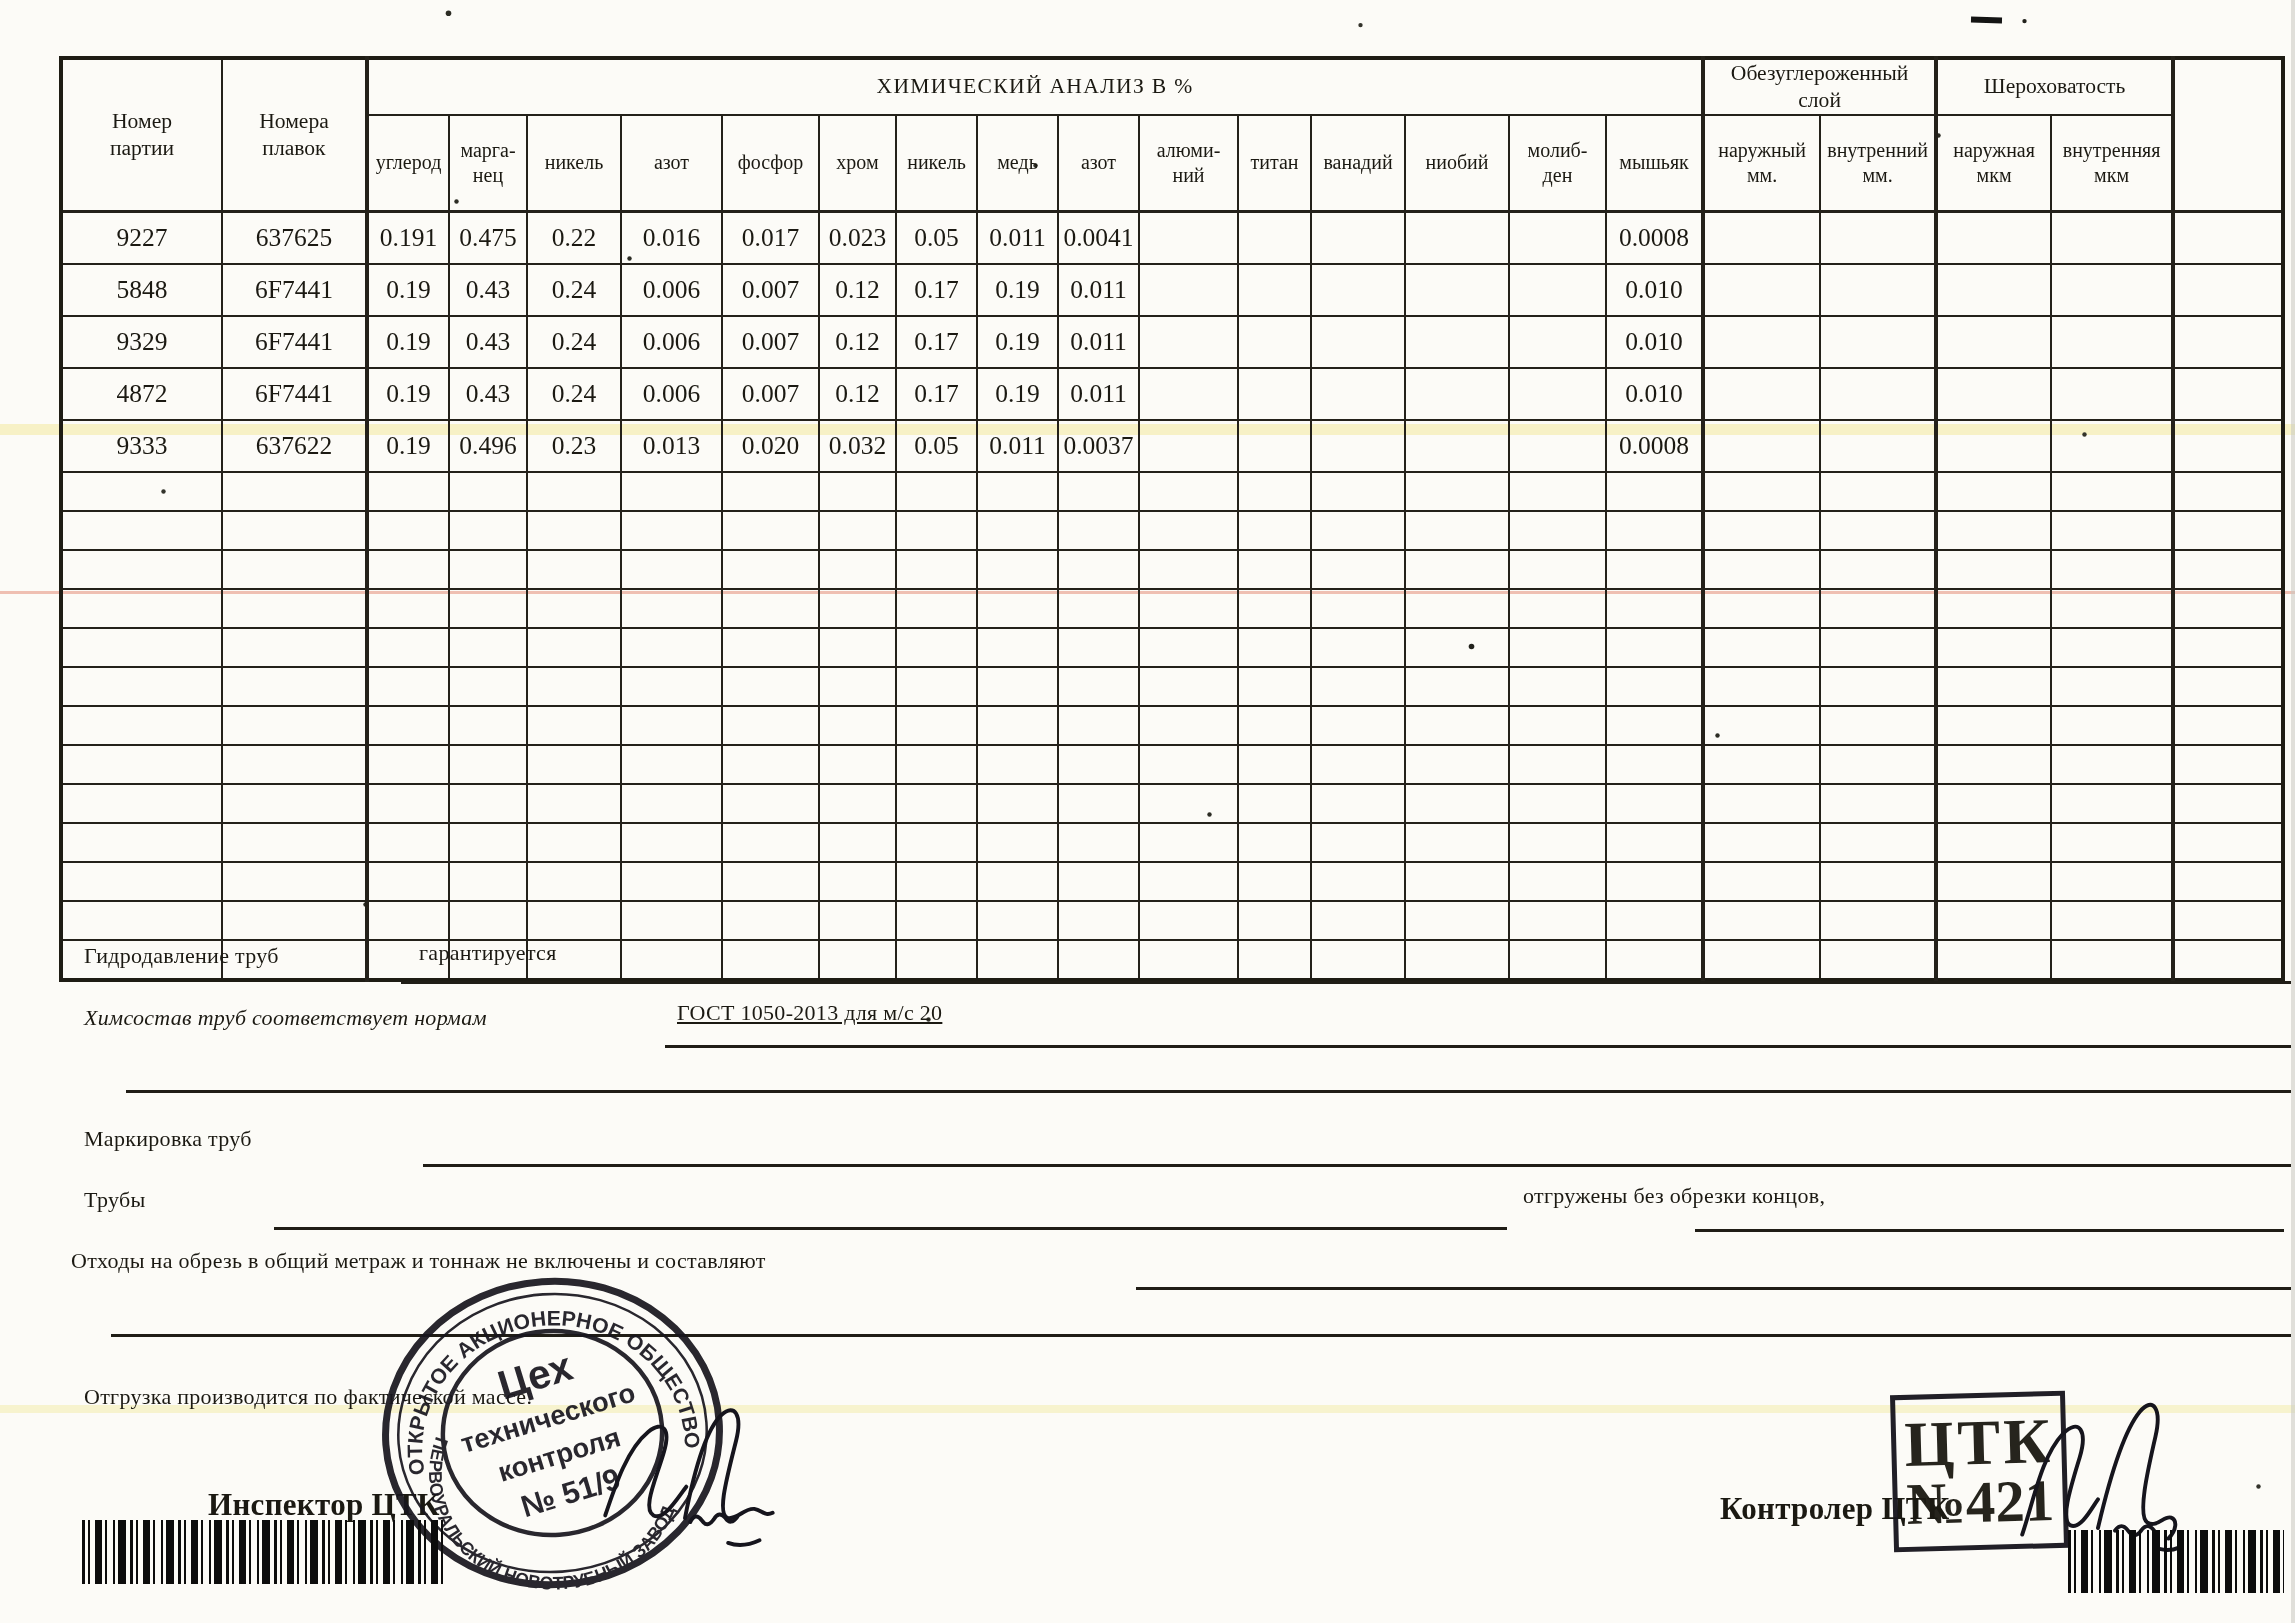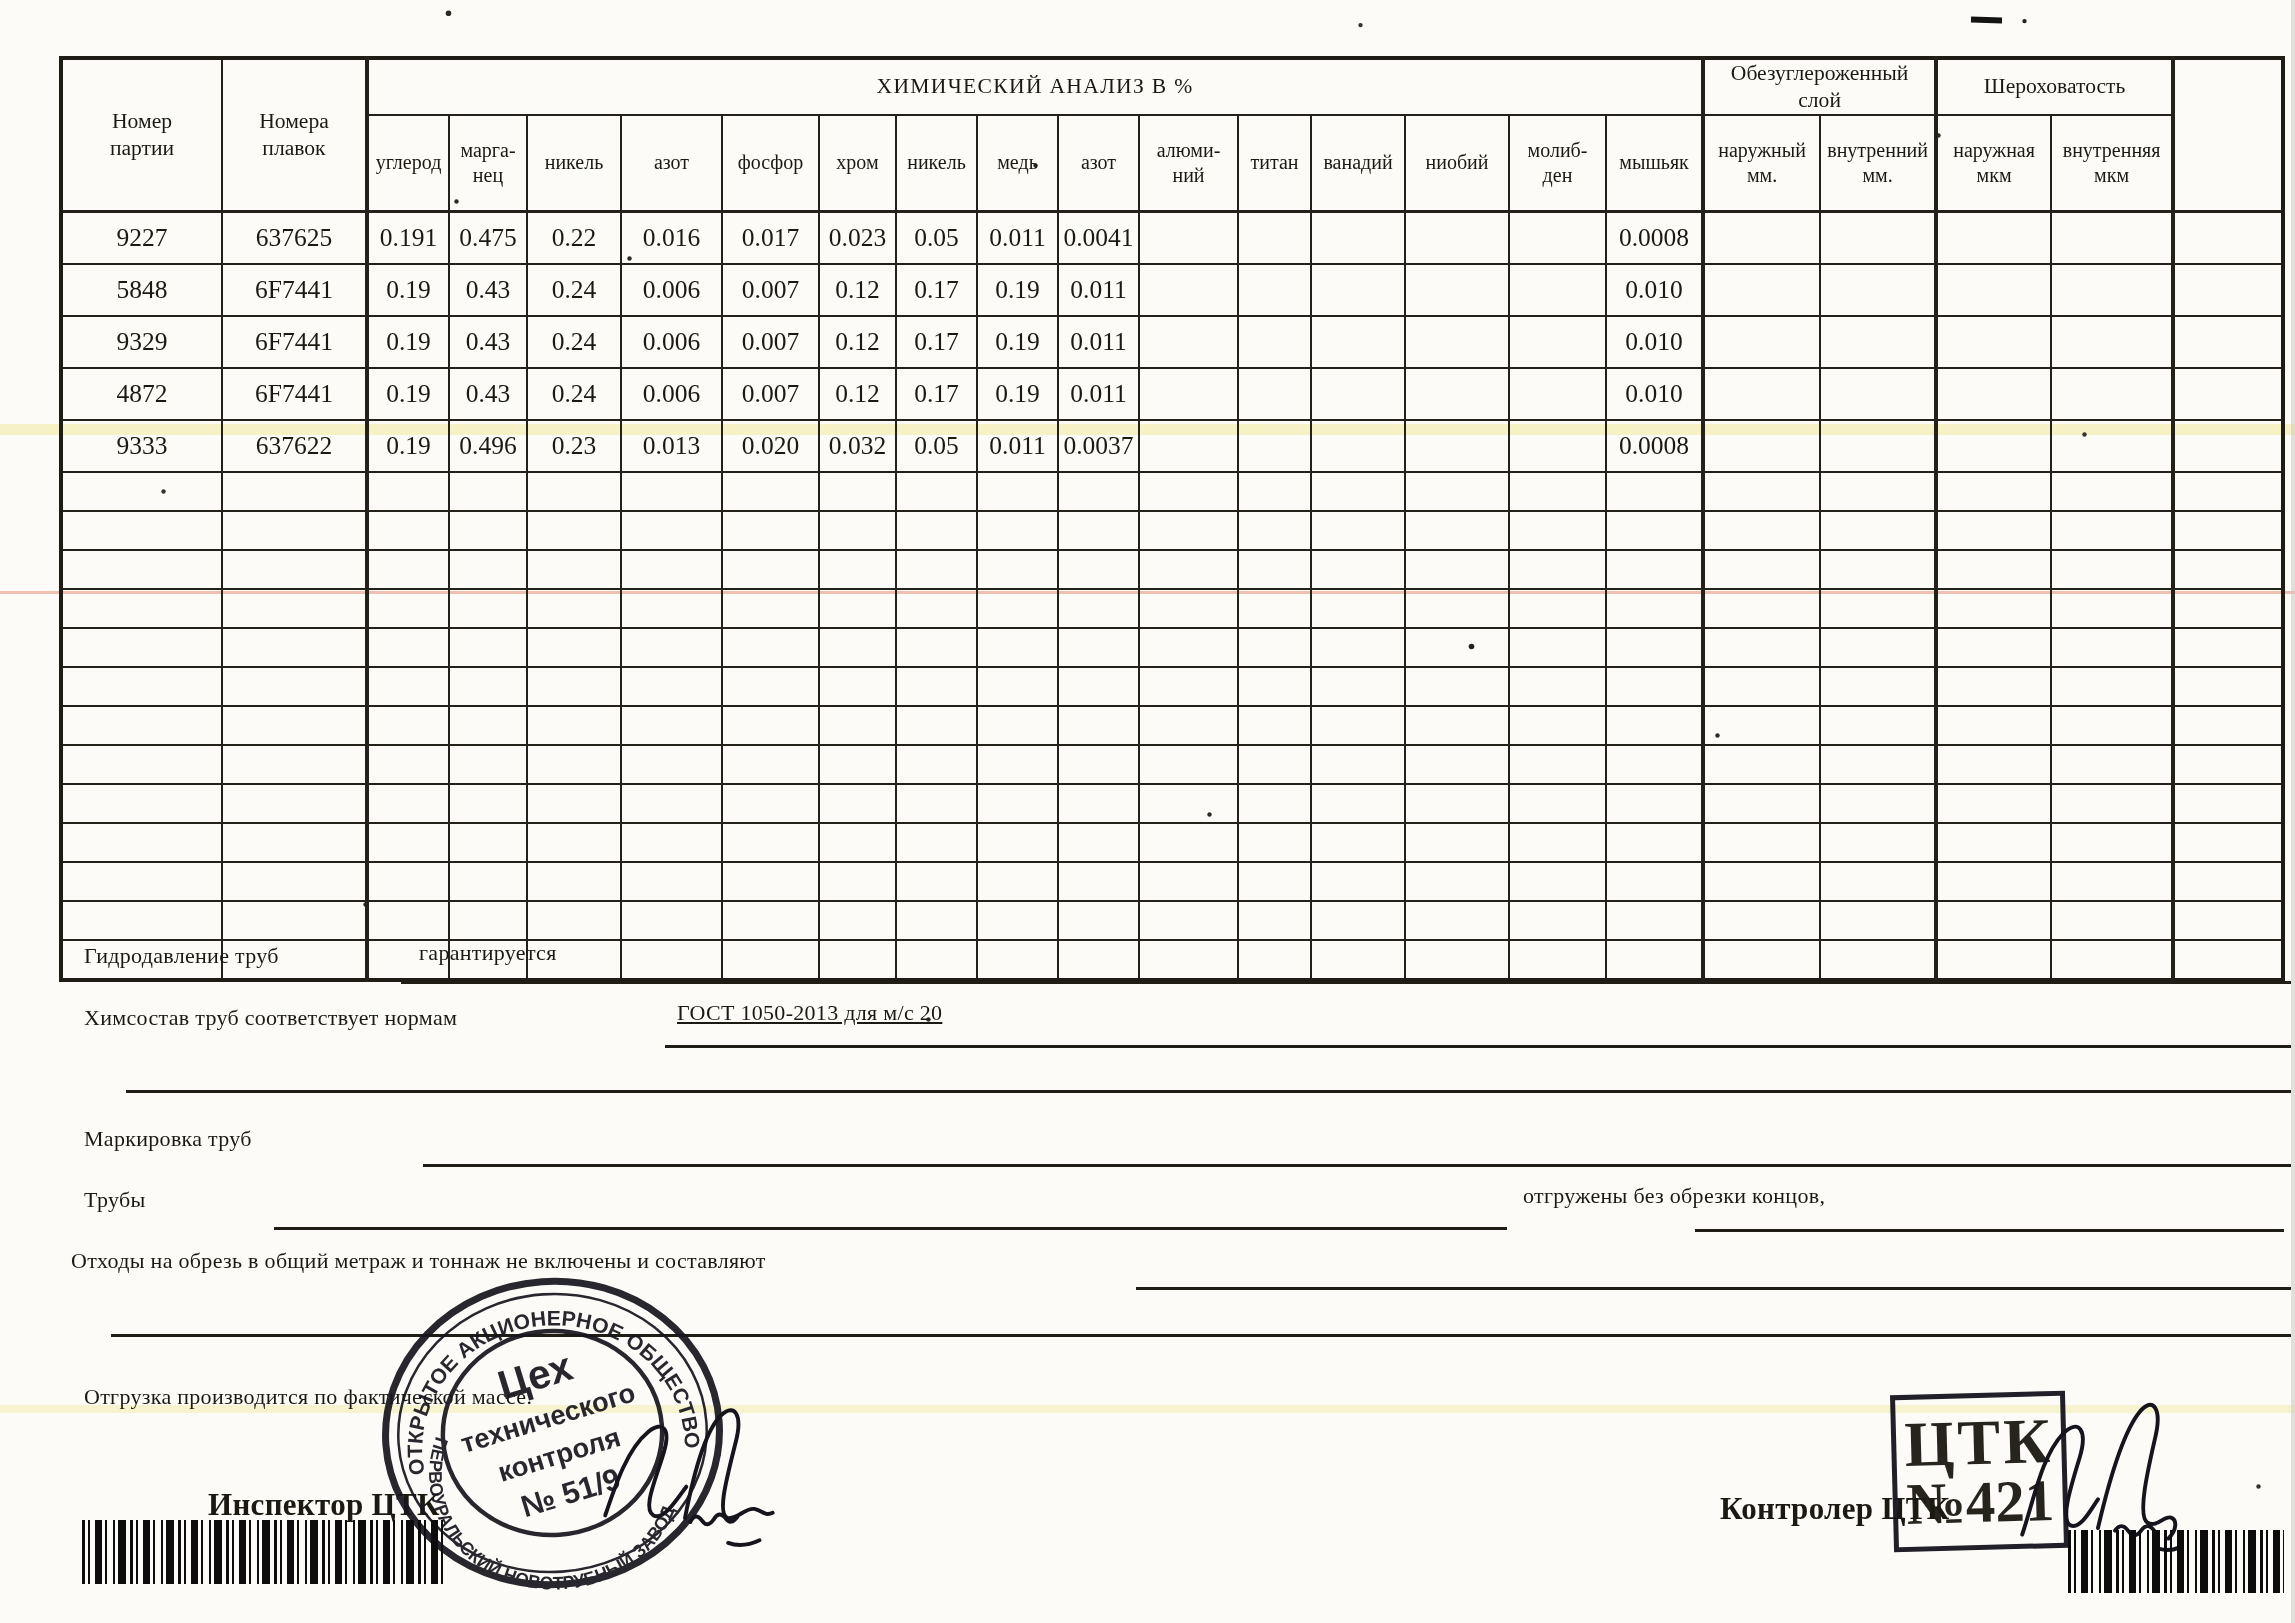--- a/index.html
+++ b/index.html
@@ -583,21 +583,21 @@
         <td></td>
         <td class="bl-thick"></td>
       </tr>
     </tbody>
 </table>
 
 <div class="lbl" style="left:84px; top:943px;">Гидродавление труб</div>
 <div class="lbl" style="left:419px; top:940px;">гарантируется</div>
 <div class="rule" style="left:401px; top:981px; width:1890px;"></div>
 
-<div class="lbl" style="left:84px; top:1005px;">Химсостав труб соответствует нормам</div>
+<div class="lbl" style="left:84px; top:1005px;font-style:italic;">Химсостав труб соответствует нормам</div>
 <div class="lbl" style="left:677px; top:1000px;text-decoration:underline;">ГОСТ 1050-2013 для м/с 20</div>
 <div class="rule" style="left:665px; top:1045px; width:1626px;"></div>
 
 <div class="rule" style="left:126px; top:1090px; width:2165px;"></div>
 
 <div class="lbl" style="left:84px; top:1126px;">Маркировка труб</div>
 <div class="rule" style="left:423px; top:1164px; width:1868px;"></div>
 
 <div class="lbl" style="left:84px; top:1187px;">Трубы</div>
 <div class="rule" style="left:274px; top:1227px; width:1233px;"></div>

